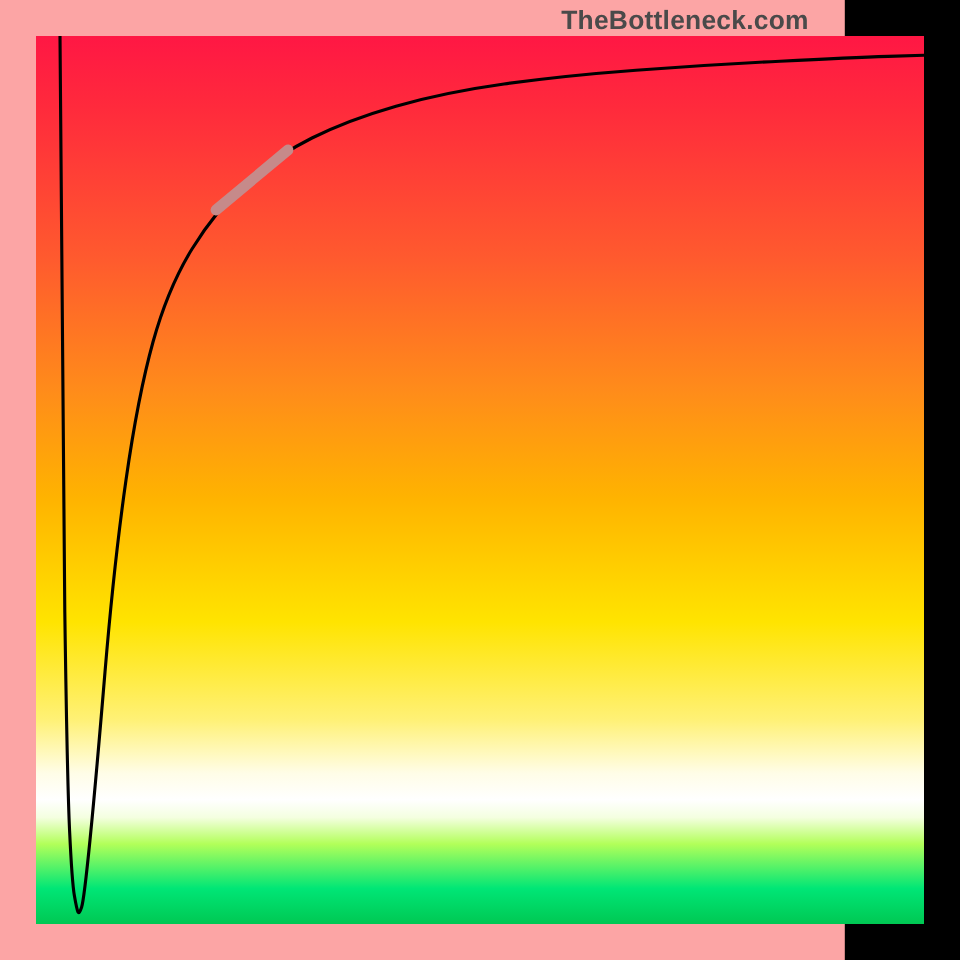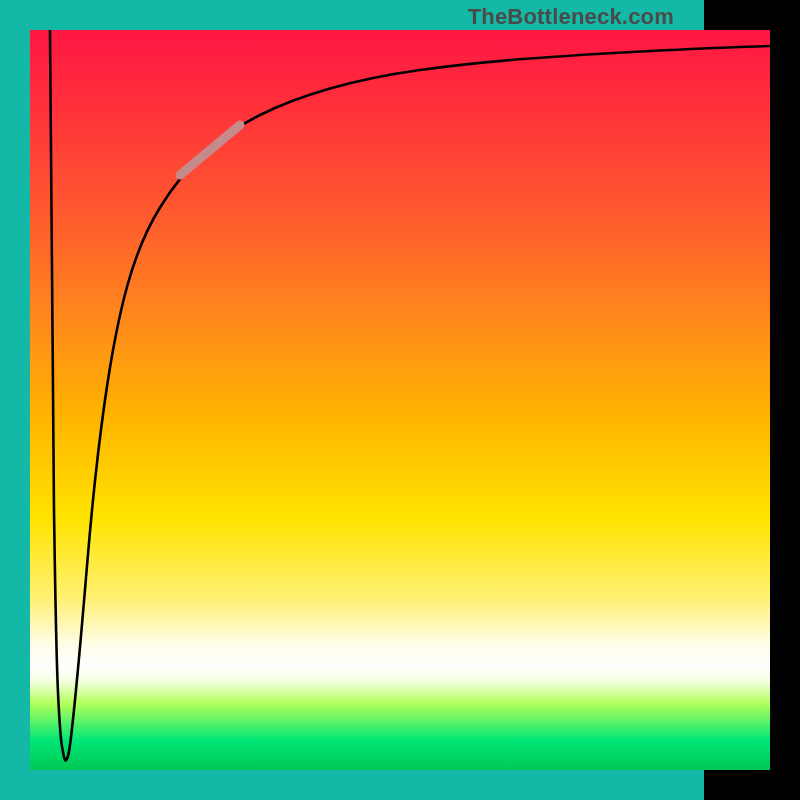--- a/index.html
+++ b/index.html
@@ -8,21 +8,21 @@
     width: 800px;
     height: 800px;
     overflow: hidden;
     font-family: Arial, Helvetica, sans-serif;
     background: #000;
   }
   .chart-frame {
     position: relative;
     width: 704px;
     height: 800px;
-    background: #14b8a6;
+    background: #fca5a5;
   }
   .plot-area {
     position: absolute;
     left: 30px;
     top: 30px;
     width: 740px;
     height: 740px;
     
     background: linear-gradient(
       to bottom,

